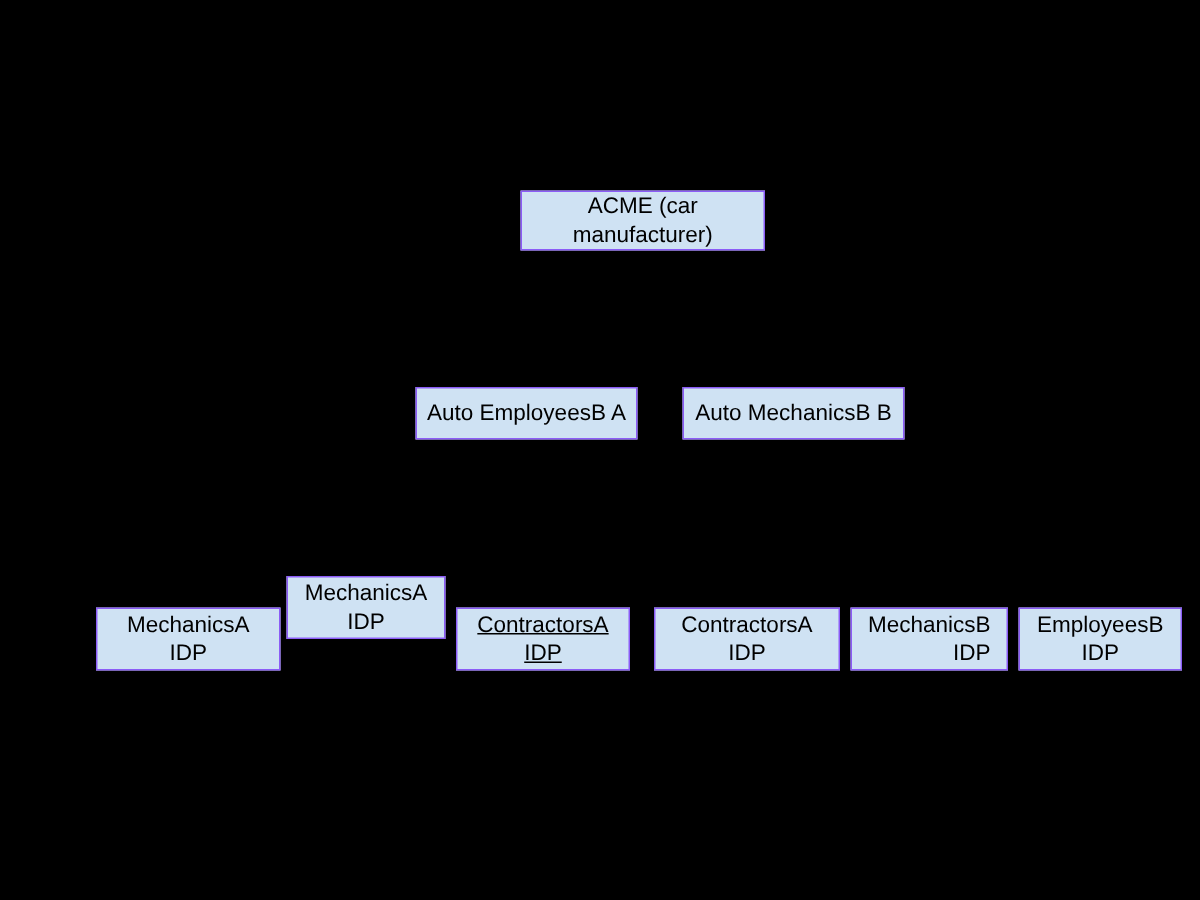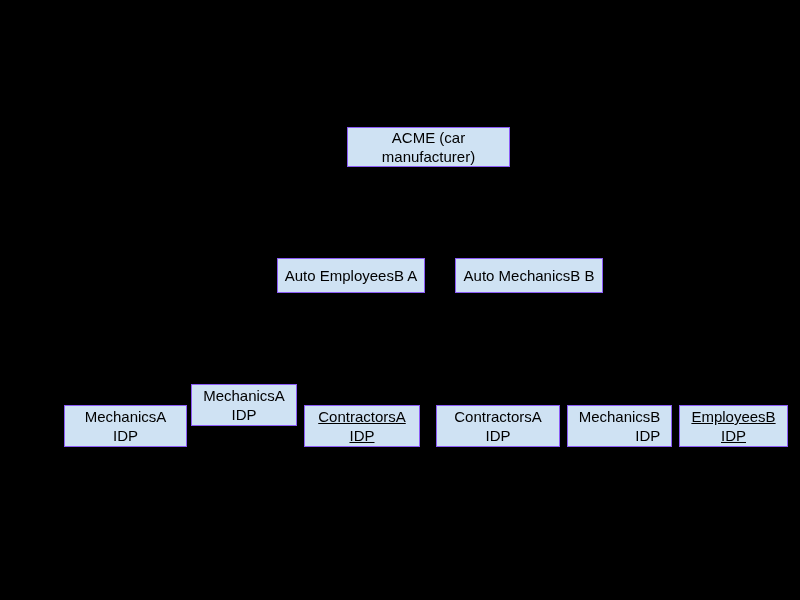--- a/index.html
+++ b/index.html
@@ -32,21 +32,21 @@
   #n-acme          { left: 347px; top: 127px; width: 163px; height: 40px; }
   
   #n-dealership-a  { left: 277px; top: 258px; width: 148px; height: 35px; }
   #n-dealership-b  { left: 455px; top: 258px; width: 148px; height: 35px; }
   
   #n-employees-a   { left: 64px;  top: 405px; width: 123px; height: 42px; }
   #n-mechanics-a   { left: 191px; top: 384px; width: 106px; height: 42px; }
   #n-contractors-a { left: 304px; top: 405px; width: 116px; height: 42px; text-decoration: underline; }
   #n-contractors-b { left: 436px; top: 405px; width: 124px; height: 42px; }
   #n-mechanics-b   { left: 567px; top: 405px; width: 105px; height: 42px; text-align: right; }
-  #n-employees-b   { left: 679px; top: 405px; width: 109px; height: 42px; text-decoration: underline; }
+  #n-employees-b   { left: 679px; top: 405px; width: 109px; height: 42px; }
 </style>
 </head>
 <body>
 
 <div class="canvas">
 
   <div class="node" id="n-acme">ACME (car
 manufacturer)</div>
 
   <div class="node" id="n-dealership-a">Auto EmployeesB A</div>

